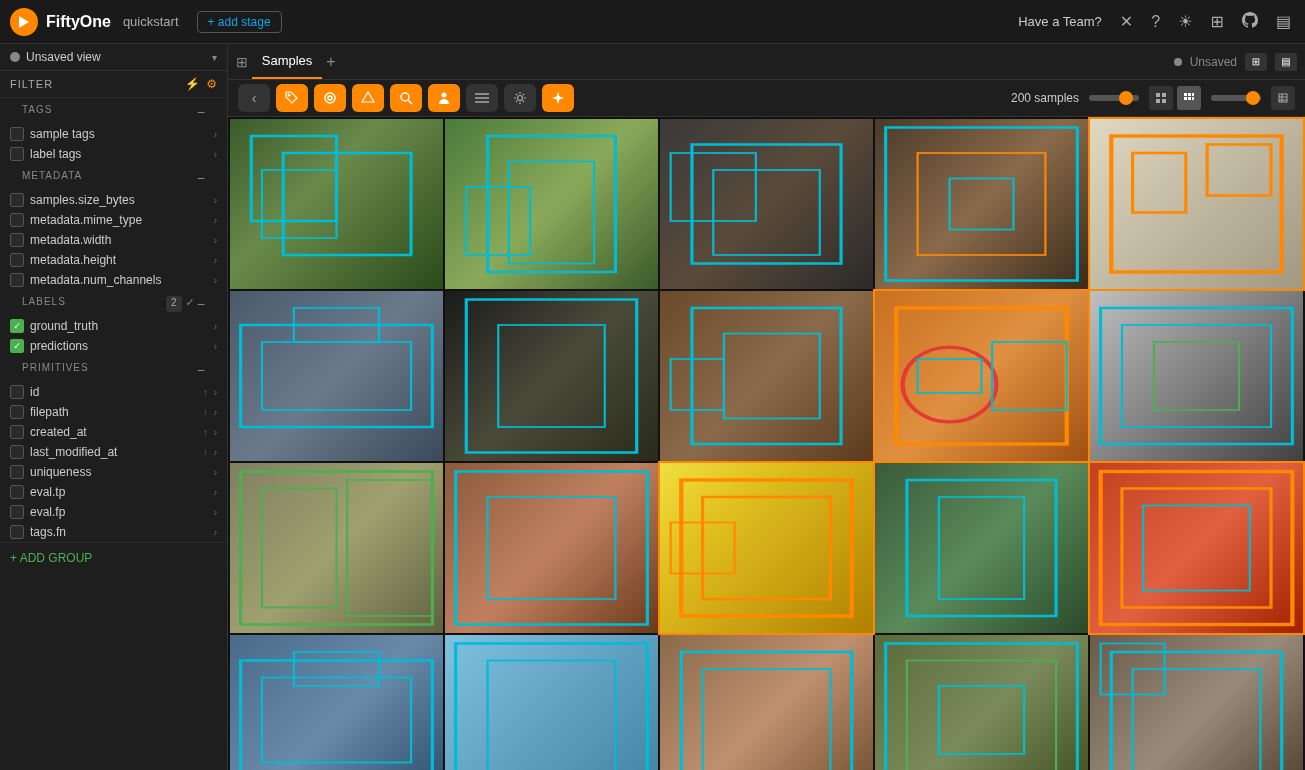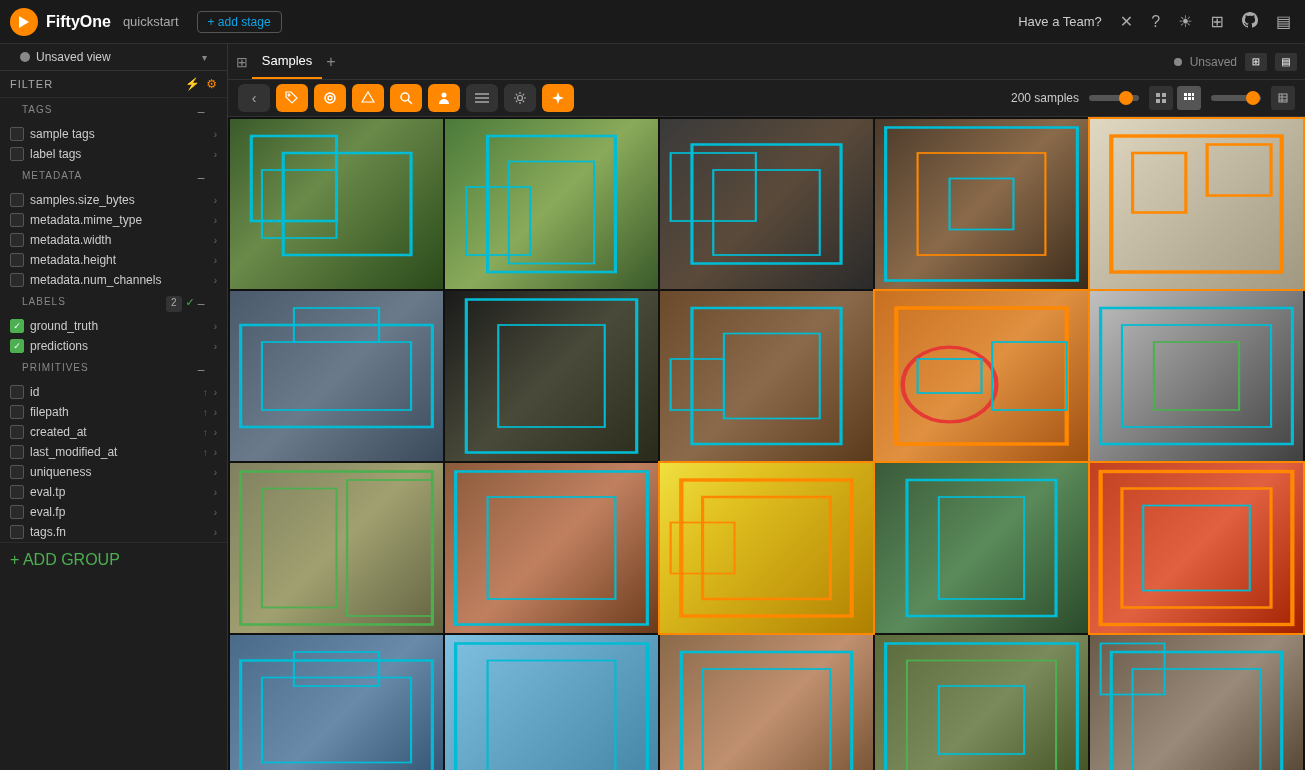--- a/index.html
+++ b/index.html
@@ -17,21 +17,21 @@
     .topbar-icons { display: flex; gap: 10px; align-items: center; }
 
     
     .main { display: flex; flex: 1; overflow: hidden; }
 
     
     .sidebar { width: 228px; background: #1e1e1e; border-right: 1px solid #333; display: flex; flex-direction: column; overflow-y: auto; flex-shrink: 0; }
     .sidebar::-webkit-scrollbar { width: 4px; }
     .sidebar::-webkit-scrollbar-thumb { background: #444; }
 
-    .view-selector { display: flex; align-items: center; padding: 6px 20px; border-bottom: 1px solid #333; gap: 6px; }
+    .view-selector { display: flex; align-items: center; padding: 6px 10px; border-bottom: 1px solid #333; gap: 6px; }
     .view-dot { width: 10px; height: 10px; background: #888; border-radius: 50%; }
     .view-label { flex: 1; color: #ccc; font-size: 12px; }
     .view-chevron { color: #888; font-size: 10px; }
 
     .filter-bar { display: flex; align-items: center; padding: 6px 10px; border-bottom: 1px solid #2a2a2a; }
     .filter-label { flex: 1; color: #aaa; font-size: 11px; letter-spacing: 1px; text-transform: uppercase; }
     .filter-icons { display: flex; gap: 6px; color: #f80; }
 
     .section-header { display: flex; padding: 6px 22px 4px; }
     .section-title { flex: 1; color: #888; font-size: 10px; letter-spacing: 1px; text-transform: uppercase; }
@@ -39,21 +39,21 @@
     .section-check { color: #4caf50; font-size: 11px; margin-right: 2px; }
     .section-minus { color: #888; font-size: 14px; cursor: pointer; }
 
     .sidebar-item { display: flex; align-items: center; padding: 3px 10px 3px 10px; cursor: pointer; gap: 6px; }
     .sidebar-checkbox { width: 14px; height: 14px; border: 1px solid #555; background: #2a2a2a; border-radius: 2px; flex-shrink: 0; display: flex; align-items: center; justify-content: center; }
     .sidebar-checkbox.checked { background: #4caf50; border-color: #4caf50; }
     .sidebar-item-label { flex: 1; color: #ccc; font-size: 12px; }
     .sidebar-item-chevron { color: #666; font-size: 10px; }
     .sidebar-item-icons { display: flex; gap: 3px; color: #666; font-size: 10px; }
 
-    .add-group-btn { padding: 8px 10px; color: #4caf50; font-size: 16px; cursor: pointer; border-top: 1px solid #2a2a2a; }
+    .add-group-btn { padding: 8px 10px; color: #4caf50; font-size: 12px; cursor: pointer; border-top: 1px solid #2a2a2a; }
 
     
     .content { flex: 1; display: flex; flex-direction: column; overflow: hidden; }
 
     
     .tabs-bar { display: flex; align-items: center; background: #1e1e1e; border-bottom: 1px solid #333; padding: 0 8px; height: 36px; flex-shrink: 0; }
     .tab { display: flex; align-items: center; gap: 6px; padding: 0 10px; height: 100%; border-bottom: 2px solid transparent; cursor: pointer; color: #aaa; font-size: 13px; }
     .tab.active { color: #fff; border-bottom-color: #f80; }
     .tab-add-btn { color: #888; font-size: 16px; cursor: pointer; margin-left: 4px; }
     .tabs-right { margin-left: auto; display: flex; align-items: center; gap: 8px; }

